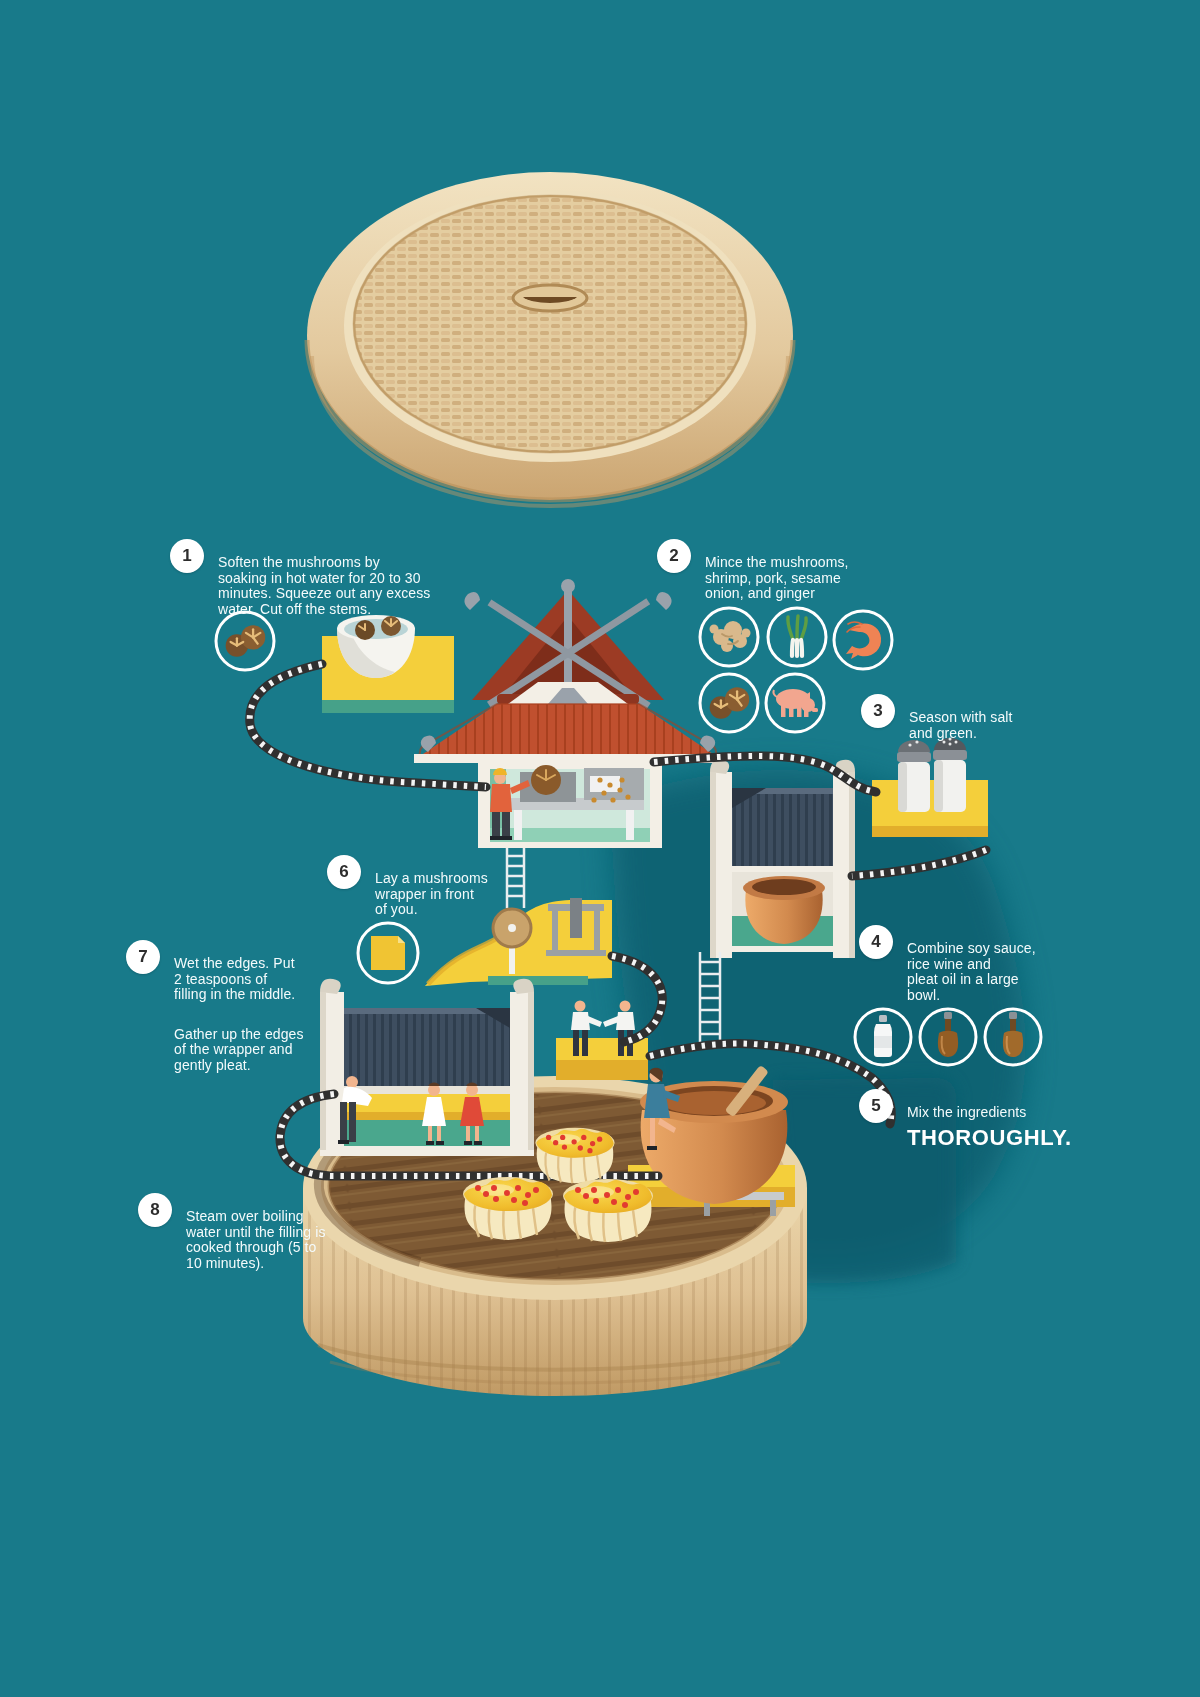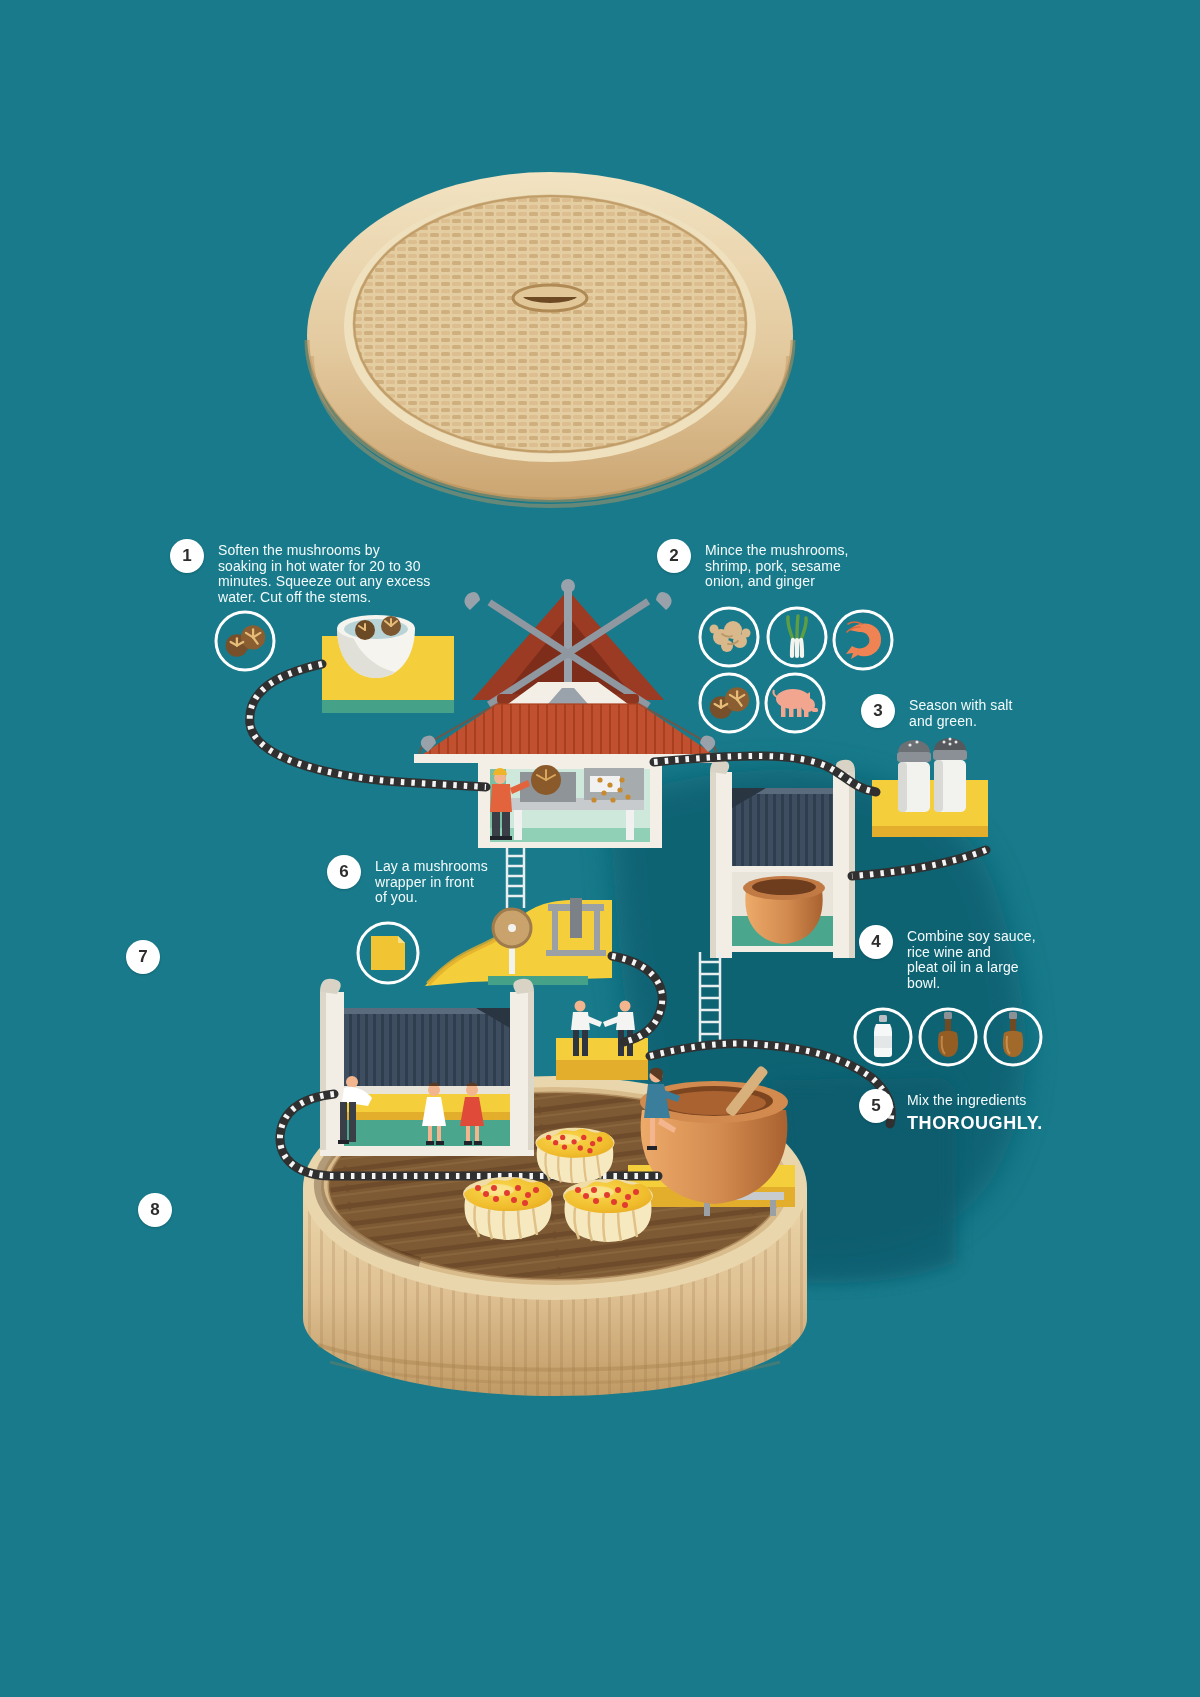--- a/index.html
+++ b/index.html
@@ -9,28 +9,28 @@
     font-family:"Liberation Sans", sans-serif;
   }
   #art{position:absolute;left:0;top:0;}
   .step{position:absolute;display:flex;align-items:flex-start;z-index:5;}
   .badge{
     width:34px;height:34px;border-radius:50%;background:#ffffff;
     color:#2d2d2d;font-weight:bold;font-size:17px;
     display:flex;align-items:center;justify-content:center;flex:0 0 34px;
     box-shadow:0 1px 2px rgba(0,40,50,.25);
   }
-  .step-body{margin-left:14px;margin-top:4px;}
+  .step-body{margin-left:14px;margin-top:16px;}
   .step-text{
     color:#f4fbfc;font-size:14px;line-height:15.5px;
     white-space:pre-line;letter-spacing:.1px;
   }
   .step-text.second{margin-top:24px;}
   .step-emph{
-    color:#ffffff;font-size:18px;font-weight:bold;letter-spacing:.6px;
+    color:#ffffff;font-size:22px;font-weight:bold;letter-spacing:.6px;
     margin-top:4px;white-space:nowrap;
   }
 </style>
 </head>
 <body>
 
 <svg id="art" width="1200" height="1697" viewBox="0 0 1200 1697">
   <defs>
     <linearGradient id="lidGrad" x1="0" y1="0" x2="0" y2="1">
       <stop offset="0" stop-color="#F2E3C2"></stop>
@@ -565,17 +565,31 @@
   <div class="badge">6</div>
   <div class="step-body">
       <div class="step-text">Lay a mushrooms
 wrapper in front
 of you.</div>
     </div>
 </div>
 
 <div class="step" style="left:126px;top:940px;">
   <div class="badge">7</div>
+  <div class="step-body">
+    <div class="step-text">Wet the edges. Put
+2 teaspoons of
+filling in the middle.</div>
+    <div class="step-text second">Gather up the edges
+of the wrapper and
+gently pleat.</div>
+  </div>
 </div>
 
 <div class="step" style="left:138px;top:1193px;">
   <div class="badge">8</div>
+  <div class="step-body">
+      <div class="step-text">Steam over boiling
+water until the filling is
+cooked through (5 to
+10 minutes).</div>
+    </div>
 </div>
 
 </body></html>

